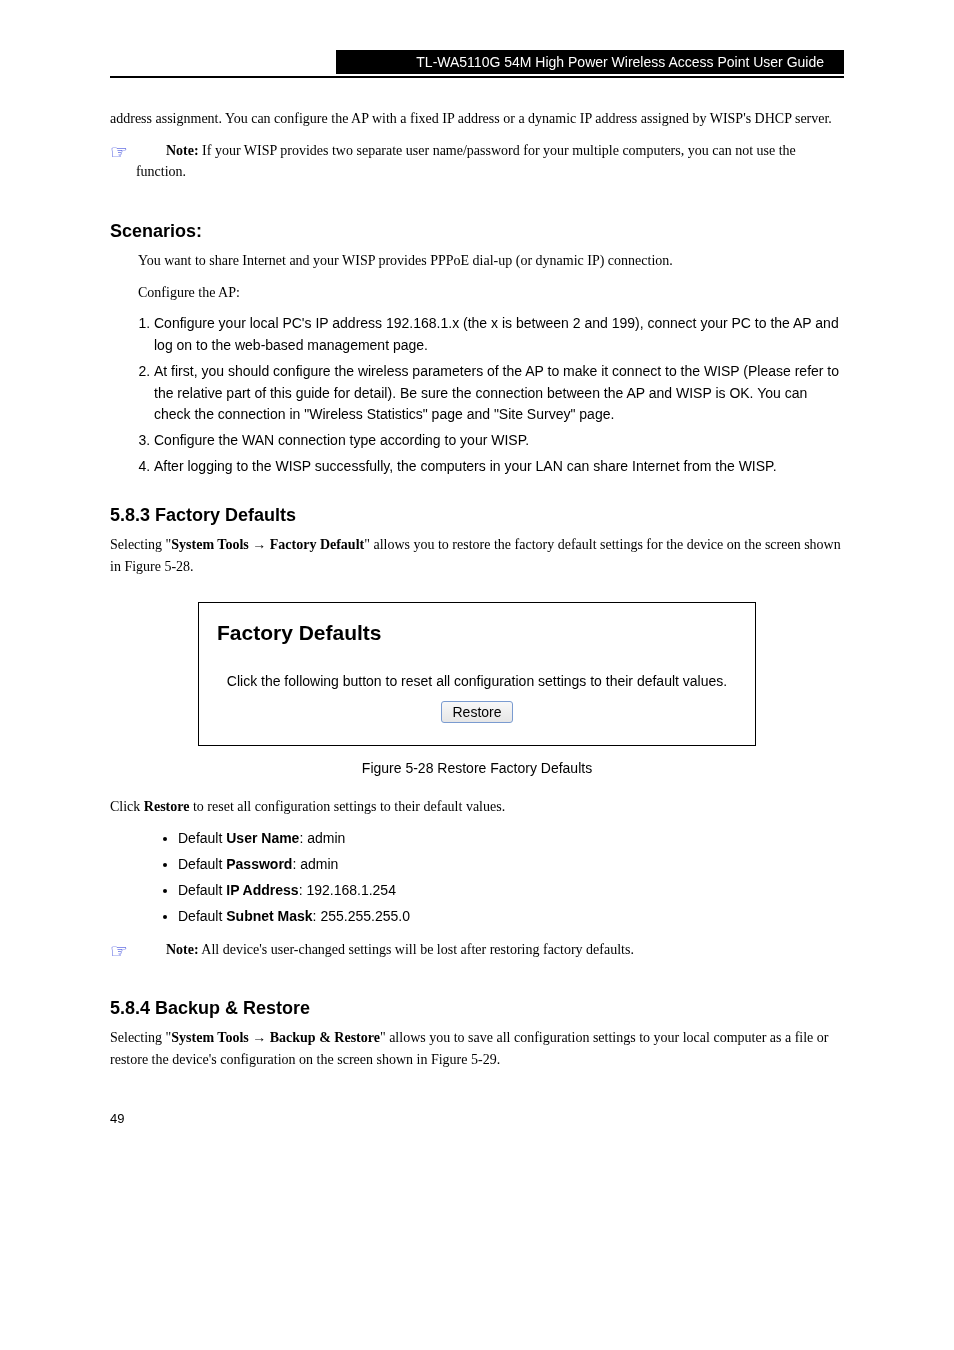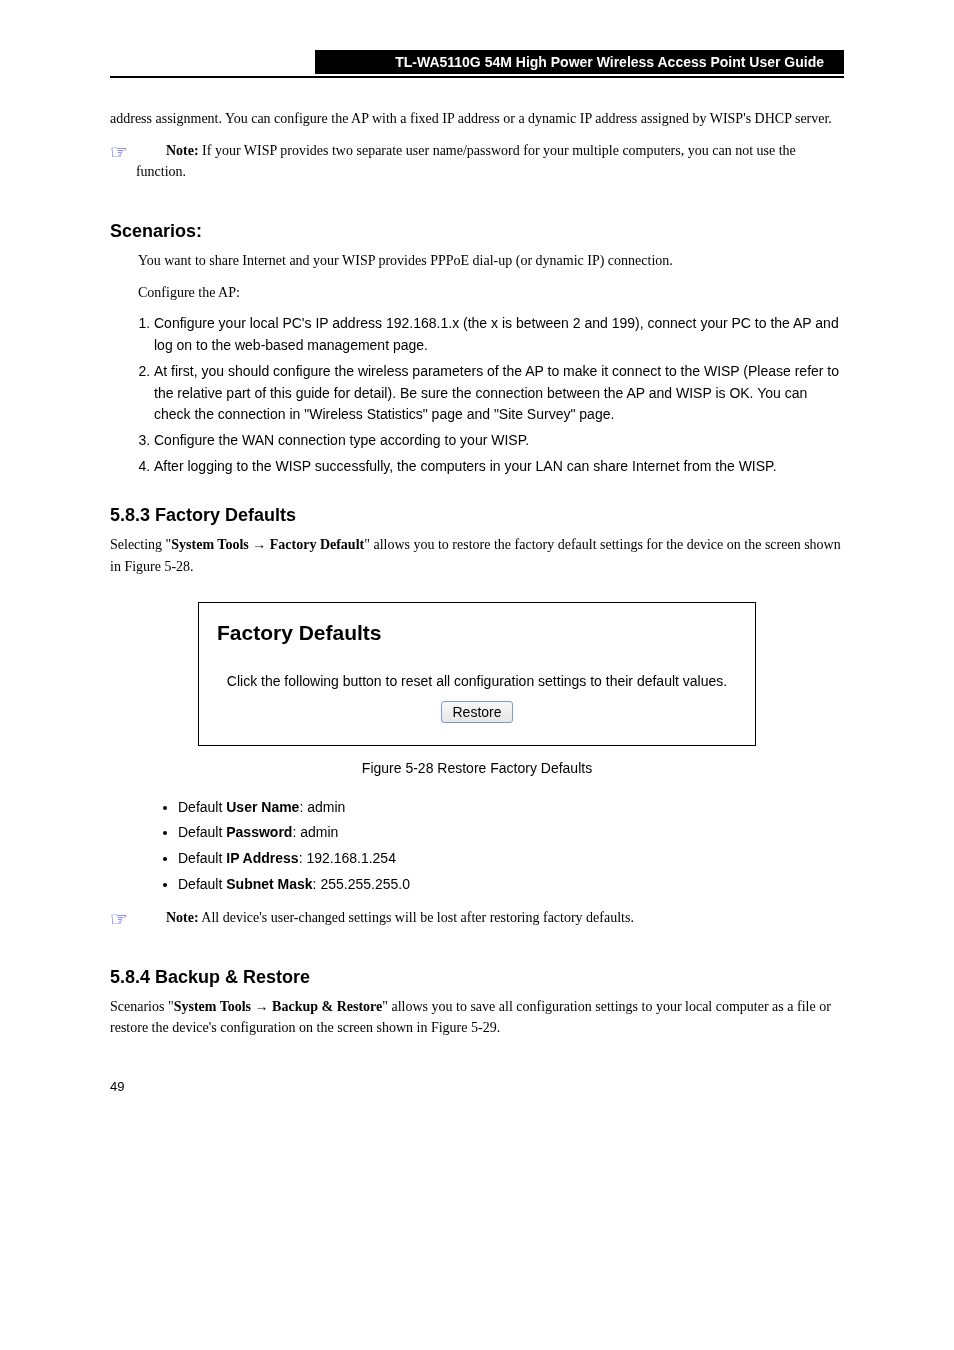--- a/index.html
+++ b/index.html
@@ -15,21 +15,21 @@
   .header {
     display: flex;
     justify-content: flex-end;
     margin-bottom: 2px;
   }
   .header-black {
     background: #000;
     color: #fff;
     padding: 4px 20px 4px 80px;
     font-size: 14px;
-    font-weight: bold;
+    font-weight: normal;
   }
   .header-rule {
     border: none;
     border-top: 2px solid #000;
     margin: 0 0 30px 0;
   }
   .body-text {
     font-size: 14px;
     line-height: 1.55;
     margin: 0 0 10px 0;
@@ -157,38 +157,41 @@
     <strong>Factory Default</strong>" allows you to restore the factory default settings for the device on the screen shown in Figure 5-28.
   </p>
 
   <div class="figure-box">
     <div class="figure-title">Factory Defaults</div>
     <div class="figure-text">Click the following button to reset all configuration settings to their default values.</div>
     <button class="restore-btn">Restore</button>
   </div>
   <div class="figure-caption">Figure 5-28  Restore Factory Defaults</div>
 
+  <p class="body-text">
+    Click <strong>Restore</strong> to reset all configuration settings to their default values.
+  </p>
 
   <ul class="bullets">
     <li>Default <strong>User Name</strong>: admin</li>
     <li>Default <strong>Password</strong>: admin</li>
     <li>Default <strong>IP Address</strong>: 192.168.1.254</li>
     <li>Default <strong>Subnet Mask</strong>: 255.255.255.0</li>
   </ul>
 
   <div class="note-row">
     <span class="hand-icon">☞</span>
     <div class="body-text">
       <span class="note-label">Note:</span>
       <span>All device's user-changed settings will be lost after restoring factory defaults.</span>
     </div>
   </div>
 
   <div class="section-heading">5.8.4   Backup &amp; Restore</div>
 
   <p class="body-text">
-    <span>Scenarios </span>"<strong>System Tools</strong>
+    <span>Selecting </span>"<strong>System Tools</strong>
     <span class="arrow"> → </span>
     <strong>Backup &amp; Restore</strong>"<span> allows you to save all configuration settings to your local computer as a file or restore the device's configuration on the screen shown in Figure 5-29.</span>
   </p>
 
   <div class="footer">49</div>
 </div>
 
 </body></html>

